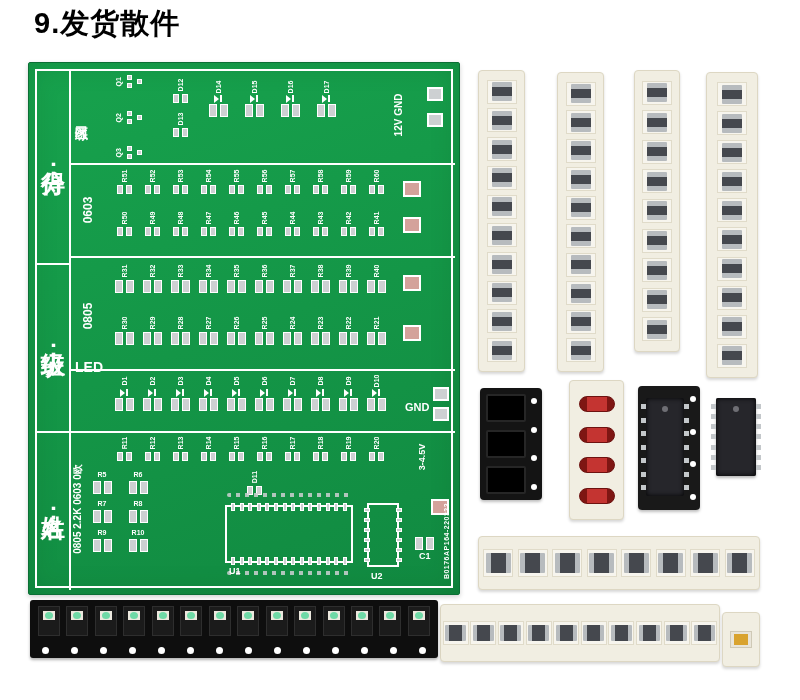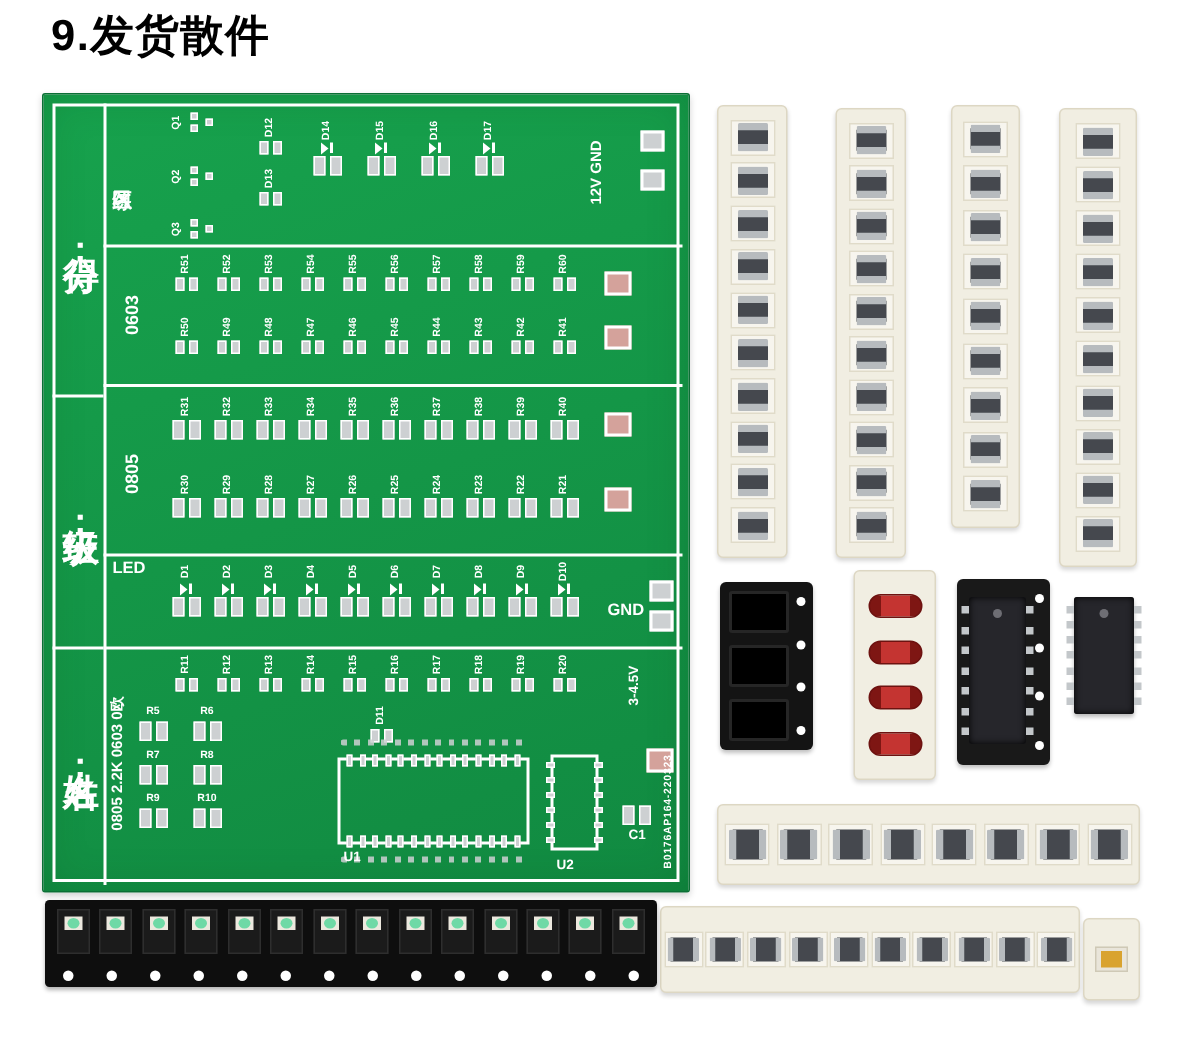--- a/index.html
+++ b/index.html
@@ -669,21 +669,21 @@
         </div>
         <div class="fp fp8">
           <i></i>
           <i></i>
         </div>
       </div>
     </div>
   <div class="opad" style="left:374px;top:212px"></div>
   <div class="opad" style="left:374px;top:262px"></div>
 
-  <span class="pcbtext" style="left:46px;top:310px;font-size:11px">LED</span>
+  <span class="pcbtext" style="left:46px;top:296px;font-size:14px">LED</span>
   <div class="rrow" style="left:82px;top:310px">
 
       <div class="runit">
         <div class="rlbl">
           <span>D1</span>
         </div>
         <div class="dmark">
           <i class="tri"></i>
           <i class="bar"></i>
         </div>

